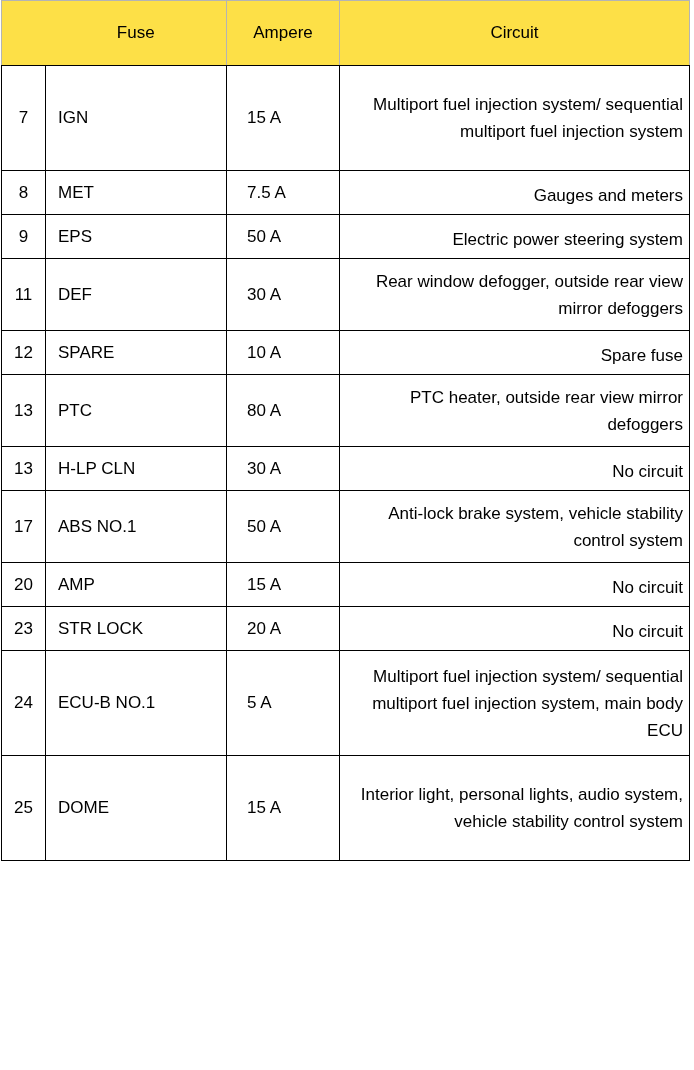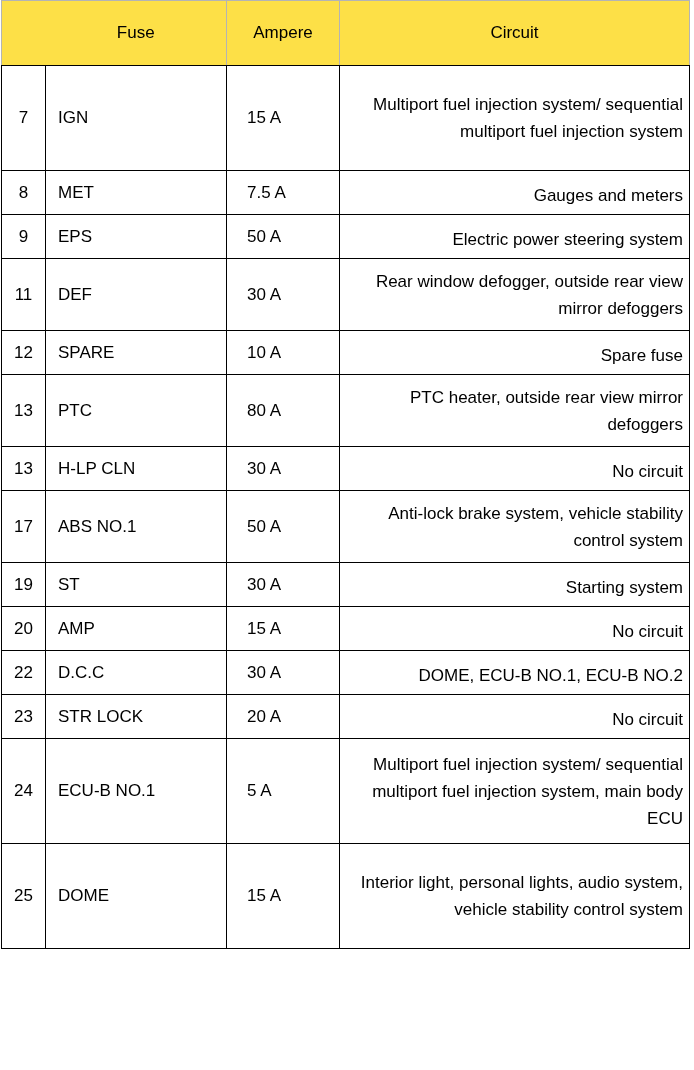--- a/index.html
+++ b/index.html
@@ -143,36 +143,24 @@
         <td class="cell-ampere">30 A</td>
         <td class="cell-circuit">No circuit</td>
       </tr>
       <tr class="lines-2">
         <td class="cell-no">17</td>
         <td class="cell-fuse">ABS NO.1</td>
         <td class="cell-ampere">50 A</td>
         <td class="cell-circuit">Anti-lock brake system, vehicle stability control system</td>
       </tr>
       <tr class="lines-1">
-        <td class="cell-no">19</td>
-        <td class="cell-fuse">ST</td>
-        <td class="cell-ampere">30 A</td>
-        <td class="cell-circuit">Starting system</td>
-      </tr>
-      <tr class="lines-1">
         <td class="cell-no">20</td>
         <td class="cell-fuse">AMP</td>
         <td class="cell-ampere">15 A</td>
         <td class="cell-circuit">No circuit</td>
-      </tr>
-      <tr class="lines-1">
-        <td class="cell-no">22</td>
-        <td class="cell-fuse">D.C.C</td>
-        <td class="cell-ampere">30 A</td>
-        <td class="cell-circuit">DOME, ECU-B NO.1, ECU-B NO.2</td>
       </tr>
       <tr class="lines-1">
         <td class="cell-no">23</td>
         <td class="cell-fuse">STR LOCK</td>
         <td class="cell-ampere">20 A</td>
         <td class="cell-circuit">No circuit</td>
       </tr>
       <tr class="lines-3">
         <td class="cell-no">24</td>
         <td class="cell-fuse">ECU-B NO.1</td>

